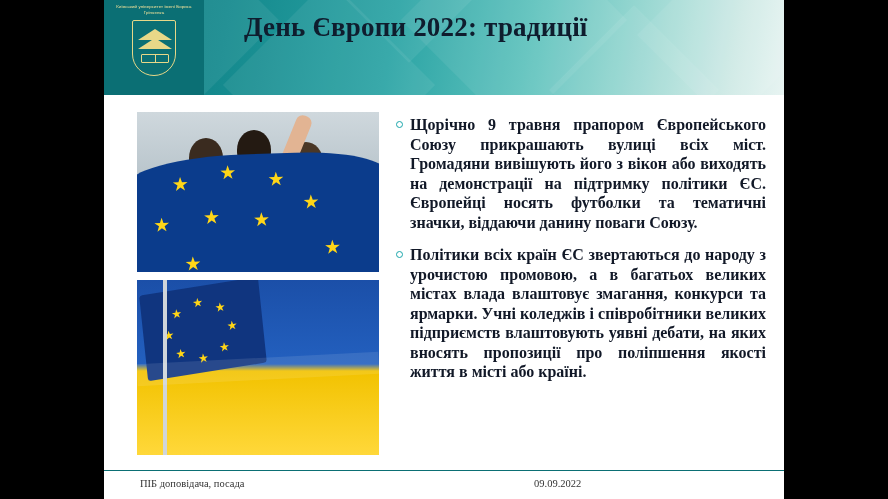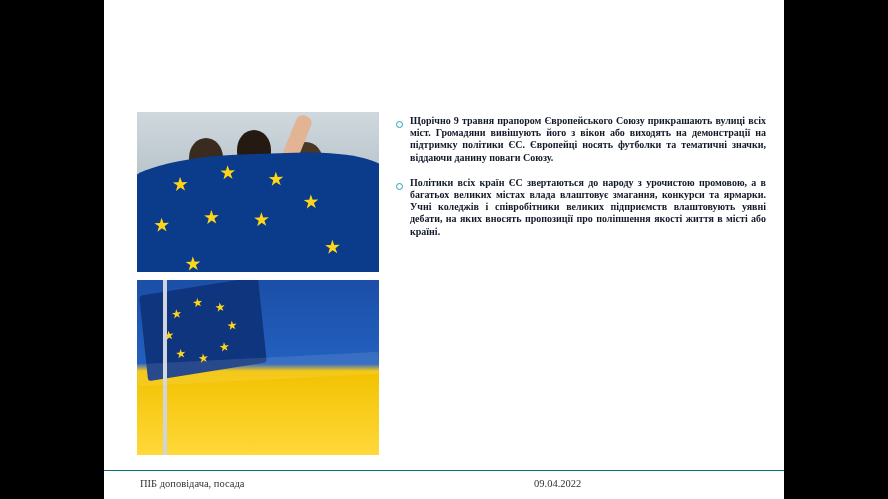--- a/index.html
+++ b/index.html
@@ -207,21 +207,21 @@
   .bullet span {
     display: inline-block;
     width: 7px; height: 7px;
     border: 1.6px solid #1aa6ab;
     border-radius: 50%;
   }
   .para p {
     margin: 0;
     font-family: "Liberation Serif", serif;
     font-weight: bold;
-    font-size: 10px;
+    font-size: 16px;
     line-height: 1.22;
     color: #111827;
     text-align: justify;
   }
 
   
   .footer {
     position: absolute;
     left: 0; top: 470px;
     width: 680px; height: 29px;
@@ -242,20 +242,39 @@
     font-family: "Liberation Serif", serif;
     font-size: 10.5px;
     color: #333;
   }
 </style>
 </head>
 <body>
 
 <div id="slide">
 
+  <div class="header">
+    <div class="facet f1"></div>
+    <div class="facet f2"></div>
+    <div class="facet f3"></div>
+    <div class="facet f4"></div>
+    <div class="facet f5"></div>
+    <div class="facet f6"></div>
+
+    <div class="emblem-panel">
+      <div class="emblem-top-text">Київський університет імені Бориса Грінченка</div>
+      <div class="emblem-shield">
+        <div class="chev chevA"></div>
+        <div class="chev chevB"></div>
+        <div class="book"></div>
+      </div>
+    </div>
+
+    <div class="slide-title">День Європи 2022: традиції</div>
+  </div>
 
   <div class="body-area">
 
     <div class="img-col">
       <div class="photo photo1">
         <div class="p1-head h1"></div>
         <div class="p1-head h2"></div>
         <div class="p1-head h3"></div>
         <div class="p1-arm"></div>
         <div class="p1-flag">
@@ -294,16 +313,16 @@
       </div>
       <div class="para">
         <div class="bullet"><span></span></div>
         <p>Політики всіх країн ЄС звертаються до народу з урочистою промовою, а в багатьох великих містах влада влаштовує змагання, конкурси та ярмарки. Учні коледжів і співробітники великих підприємств влаштовують уявні дебати, на яких вносять пропозиції про поліпшення якості життя в місті або країні.</p>
       </div>
     </div>
   </div>
 
   <div class="footer">
     <div class="left">ПІБ доповідача, посада</div>
-    <div class="right">09.04.2022</div>
+    <div class="right">09.09.2022</div>
   </div>
 
 </div>
 
 </body></html>

